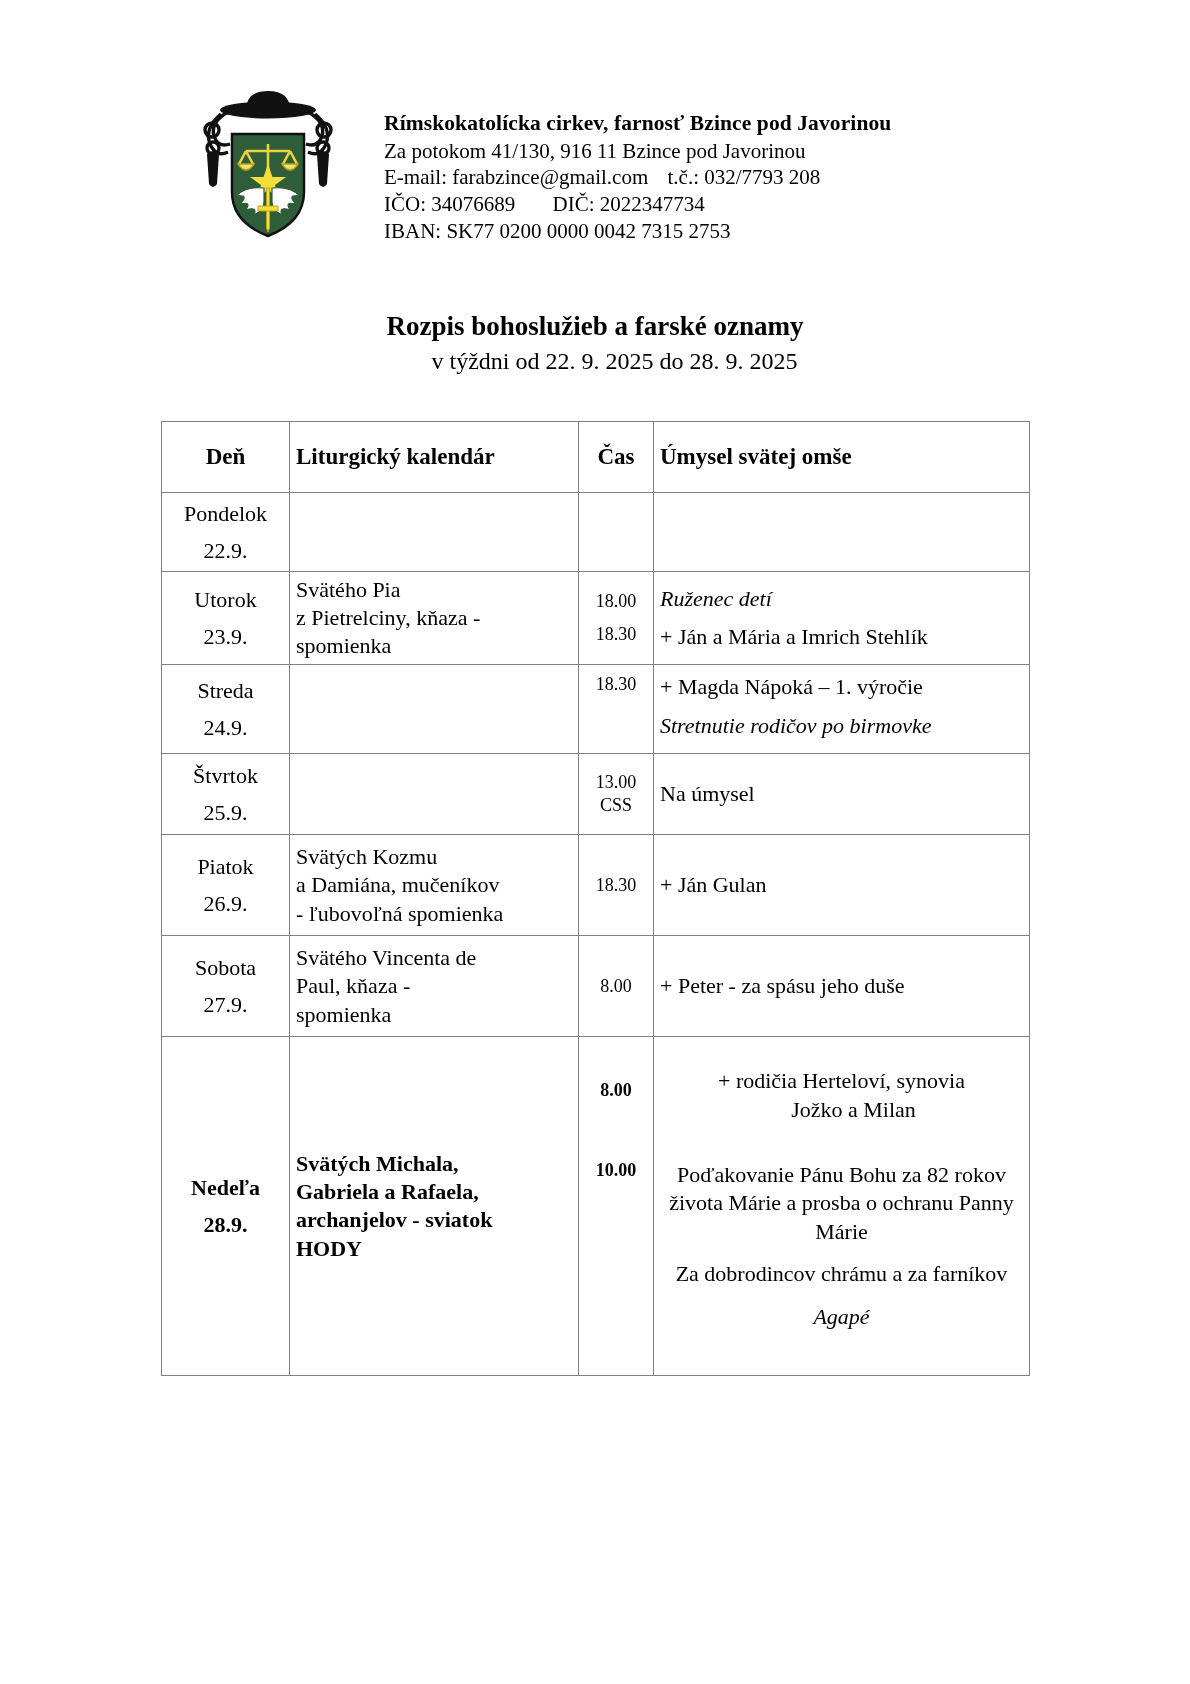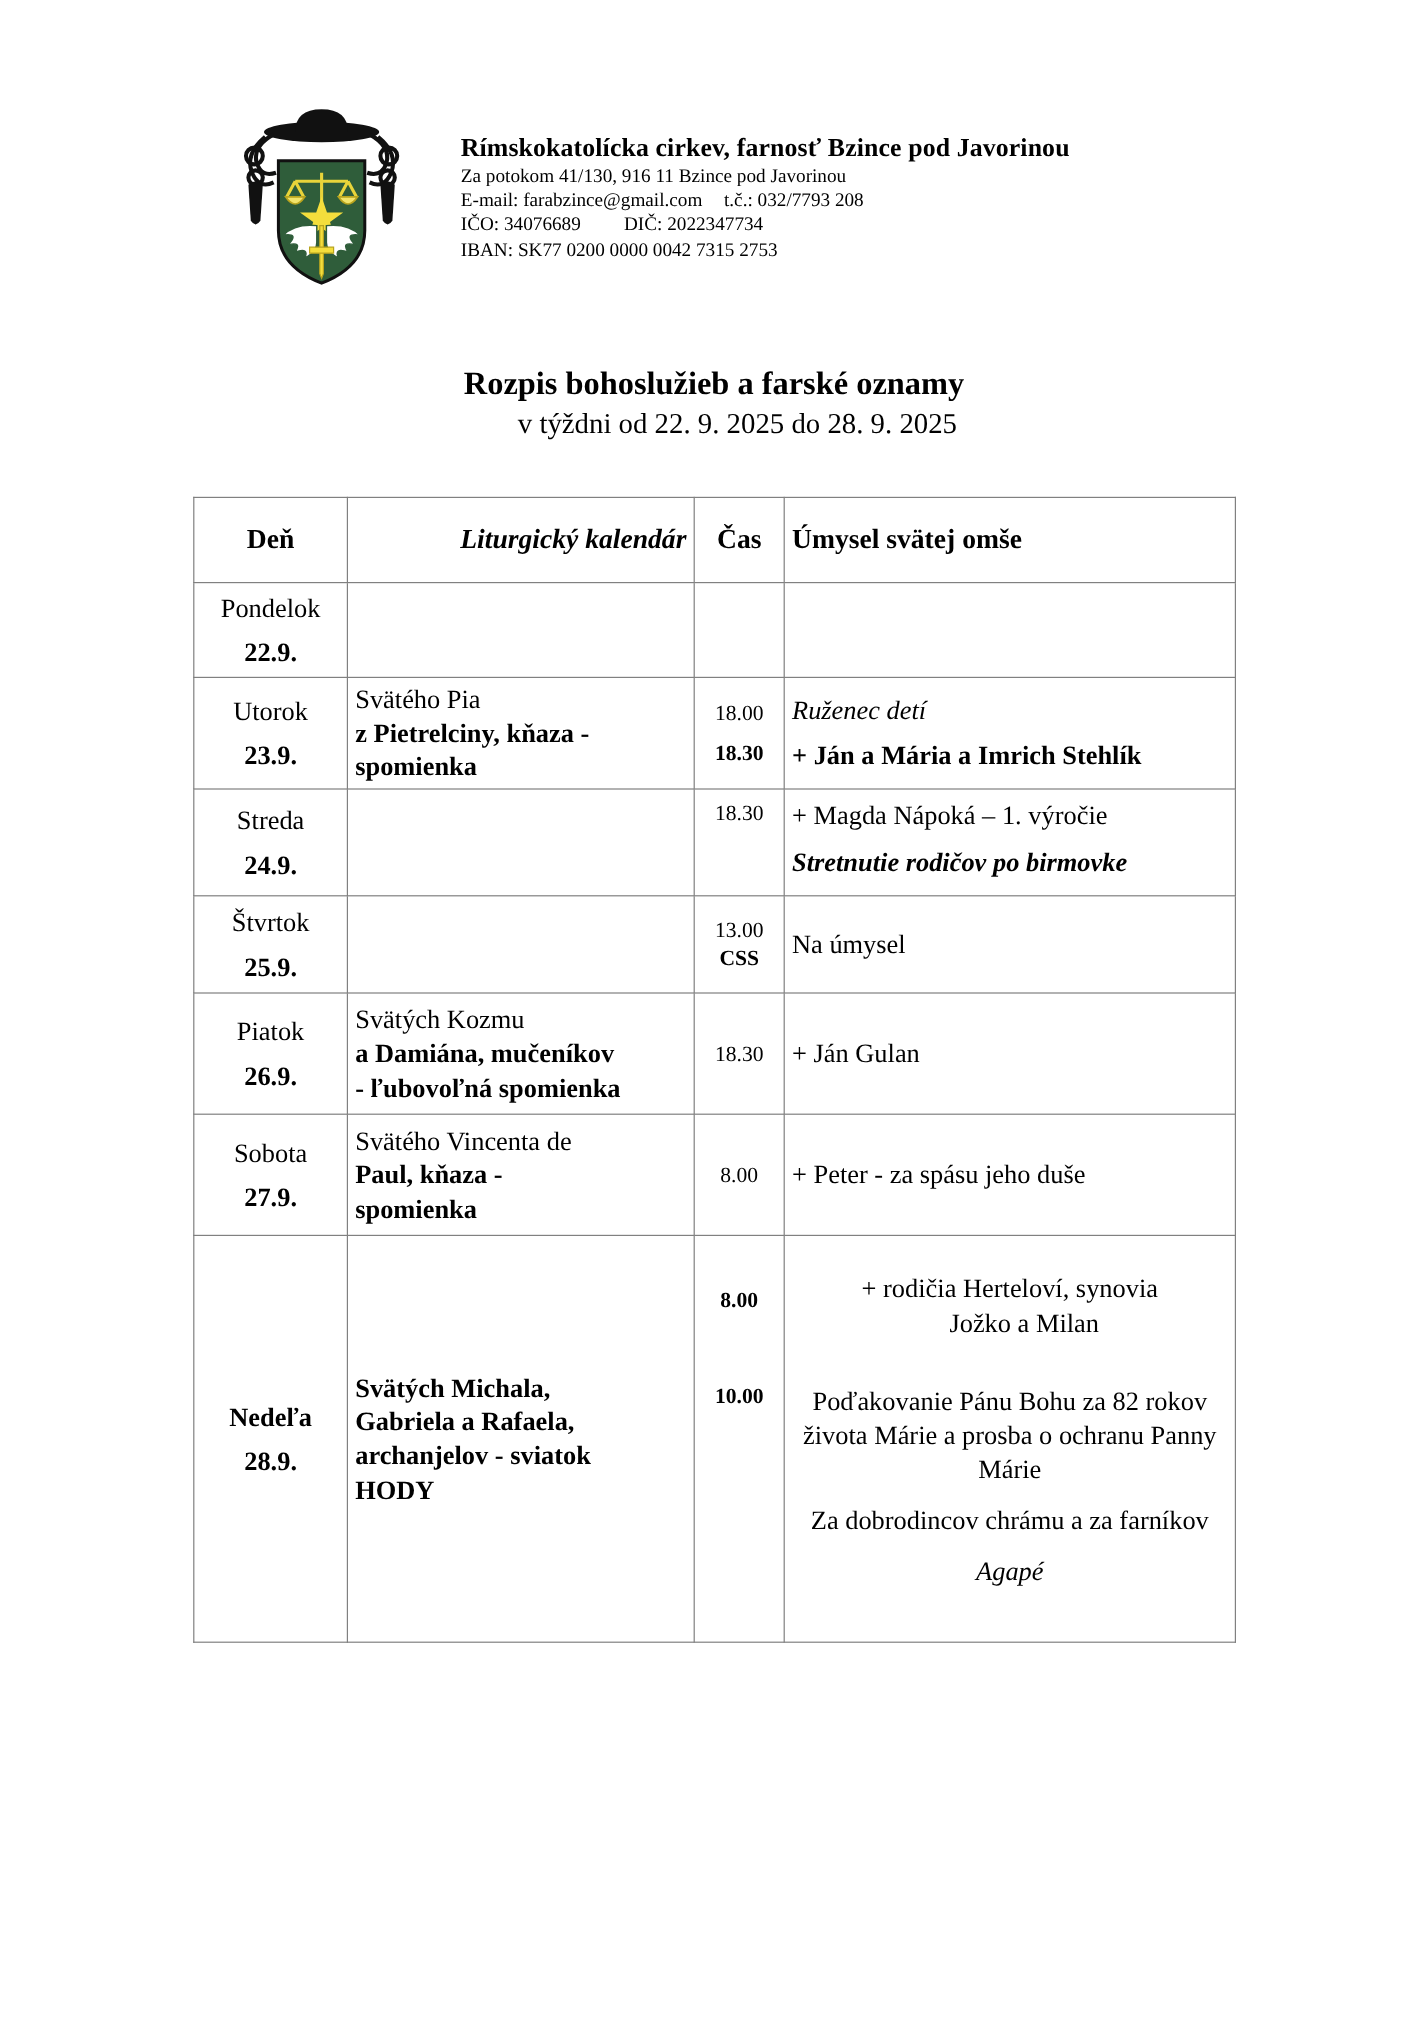--- a/index.html
+++ b/index.html
@@ -36,21 +36,21 @@
     padding-top: 22px;
     line-height: 1.28;
   }
   .org-name {
     font-size: 21.5px;
     font-weight: bold;
     letter-spacing: 0.1px;
     white-space: nowrap;
   }
   .org-line {
-    font-size: 16px;
+    font-size: 21px;
     white-space: nowrap;
   }
   .org-line .gap { display: inline-block; width: 14px; }
   .org-line .gap-wide { display: inline-block; width: 32px; }
 
   
   .title-wrap {
     text-align: center;
     margin-top: 66px;
   }
@@ -84,21 +84,21 @@
   col.c-time  { width: 75px;  }
   col.c-int   { width: 376px; }
 
   thead th {
     font-size: 23px;
     font-weight: bold;
     height: 62px;
     padding: 6px 8px;
   }
   th.h-day  { text-align: center; }
-  th.h-cal  { text-align: right; font-style: italic; }
+  th.h-cal  { text-align: left; }
   th.h-time { text-align: center; }
   th.h-int  { text-align: left; padding-left: 10px; }
 
   td.day {
     text-align: center;
     font-size: 22px;
     line-height: 1.25;
   }
   td.cal {
     text-align: left;
@@ -117,21 +117,21 @@
     line-height: 1.3;
     padding-left: 10px;
   }
   .it { font-style: italic; }
   .bd { font-weight: bold; }
 
   
   .stack-line {
     display: block;
   }
-  .stack-line + .stack-line { margin-top: 10px; font-weight: bold; }
+  .stack-line + .stack-line { margin-top: 10px; }
 
   .indent-2 { display:block; padding-left: 24px; }
 
   tr.r-pondelok td { height: 70px; }
   tr.r-utorok td   { height: 84px; }
   tr.r-streda td   { height: 76px; }
   tr.r-stvrtok td  { height: 72px; }
   tr.r-piatok td   { height: 92px; }
   tr.r-sobota td   { height: 92px; }
   tr.r-nedela td   { height: 330px; vertical-align: middle; }

